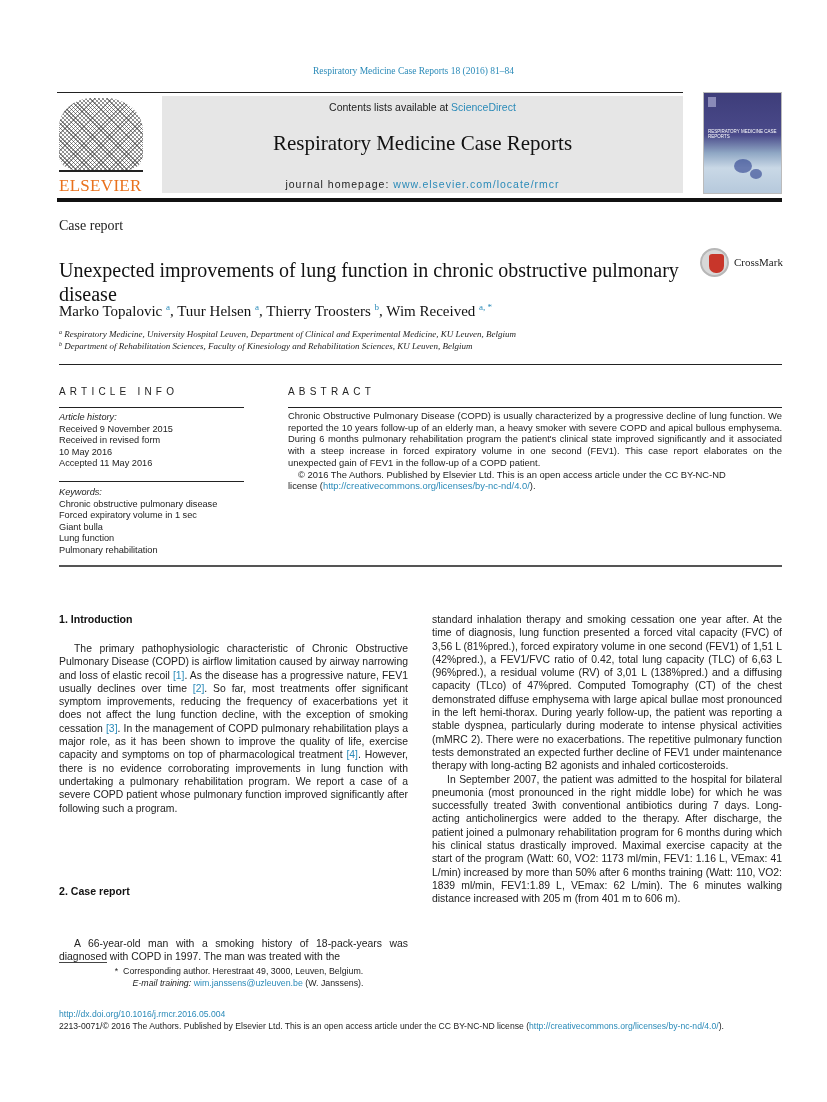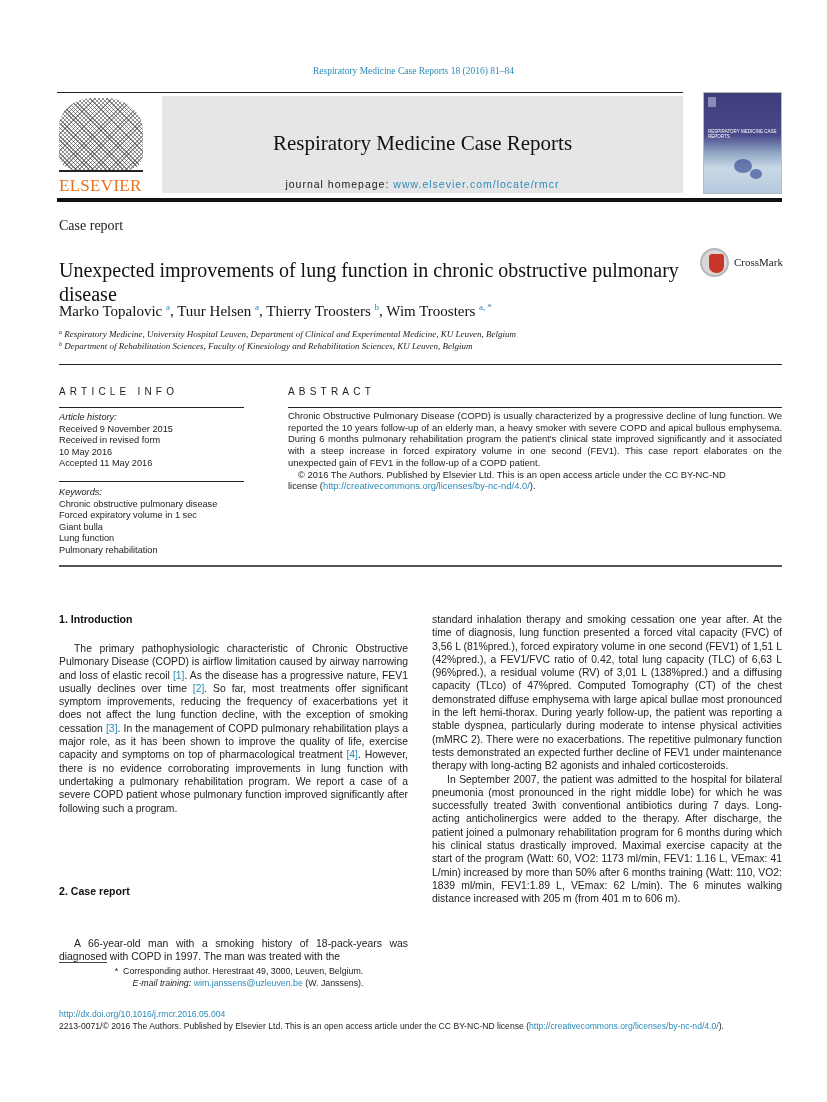--- a/index.html
+++ b/index.html
@@ -73,20 +73,23 @@
 <div class="abs running-head">Respiratory Medicine Case Reports 18 (2016) 81–84</div>
 <div class="abs top-rule"></div>
 
 <div class="abs elsevier-logo">
   <div class="tree"></div>
   <div class="tree-ground"></div>
   <div class="elsevier-word">ELSEVIER</div>
 </div>
 
 <div class="abs journal-banner">
+  <div class="contents-line">
+    <span>Contents lists available at </span><span class="link">ScienceDirect</span>
+  </div>
   <div class="journal-title">Respiratory Medicine Case Reports</div>
   <div class="homepage-line">
     <span>journal homepage: </span><span class="link">www.elsevier.com/locate/rmcr</span>
   </div>
 </div>
 
 <div class="abs cover">
   <div class="cover-logo"></div>
   <div class="cover-title">RESPIRATORY MEDICINE CASE REPORTS</div>
   <div class="cover-blob" style="left:30px;top:66px;width:18px;height:14px;"></div>
@@ -105,21 +108,21 @@
   <div class="cm-text">CrossMark</div>
 </div>
 
 <div class="abs authors">
   <span>Marko Topalovic</span>
   <sup>a</sup>,
   <span>Tuur Helsen</span>
   <sup>a</sup>,
   <span>Thierry Troosters</span>
   <sup>b</sup>,
-  <span>Wim Troosters</span>
+  <span>Wim Received</span>
   <sup>a, *</sup>
 </div>
 
 <div class="abs affil" style="top:329px;">
   <sup>a</sup>
   <span>Respiratory Medicine, University Hospital Leuven, Department of Clinical and Experimental Medicine, KU Leuven, Belgium</span>
 </div>
 <div class="abs affil" style="top:341px;">
   <sup>b</sup>
   <span>Department of Rehabilitation Sciences, Faculty of Kinesiology and Rehabilitation Sciences, KU Leuven, Belgium</span>

